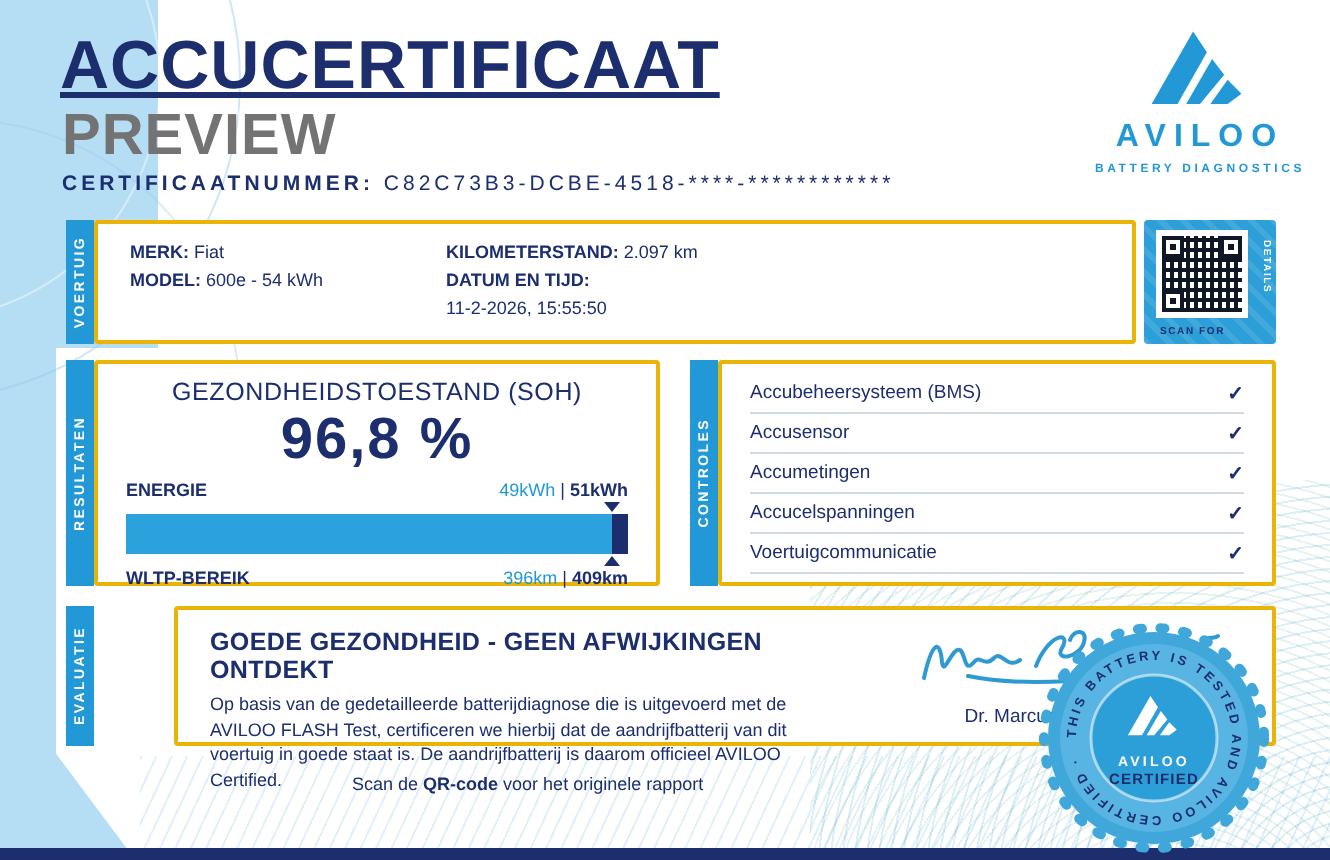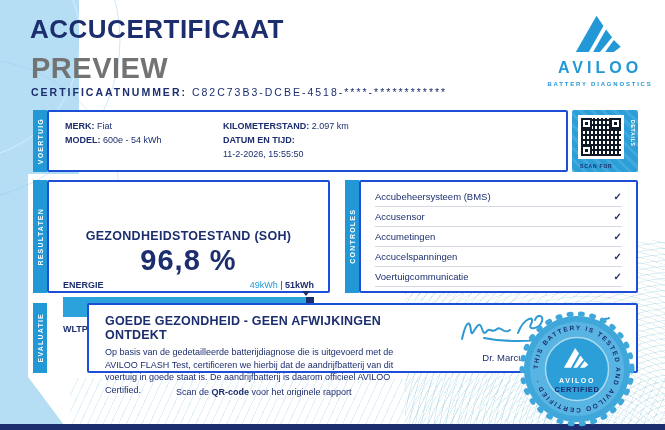--- a/index.html
+++ b/index.html
@@ -14,34 +14,34 @@
   .decor-bottom-bar  { position:absolute; left:0; bottom:0; width:665px; height:6px; background:#1c2e6e; }
   .decor-arcs-tl     { position:absolute; left:0; top:0; pointer-events:none; }
   .decor-lines-bottom{ position:absolute; left:70px; bottom:6px; width:595px; height:46px; pointer-events:none;
                        background:repeating-linear-gradient(115deg, rgba(150,200,235,.28) 0 1px, transparent 1px 7px); }
   .decor-guilloche-br{ position:absolute; right:0; bottom:0; width:260px; height:190px; pointer-events:none; opacity:.8;
                        background:
                         repeating-radial-gradient(circle at 105% 115%, rgba(60,160,210,.22) 0 1px, transparent 1px 6px),
                         repeating-radial-gradient(circle at 70% 130%, rgba(110,185,150,.20) 0 1px, transparent 1px 5px); }
 
   
-  .title    { position:absolute; left:30px; top:14px; font-size:26px; font-weight:bold; letter-spacing:.5px; color:#1c2e6e; }
+  .title    { position:absolute; left:30px; top:14px; font-size:34px; font-weight:bold; letter-spacing:.5px; color:#1c2e6e;text-decoration:underline; }
   .subtitle { position:absolute; left:31px; top:52px; font-size:29px; font-weight:bold; letter-spacing:.5px; color:#737373; }
   .certline { position:absolute; left:31px; top:86px; font-size:10.5px; letter-spacing:2px; color:#1c2e6e; white-space:nowrap; }
   .certline b { font-weight:bold; }
 
   .logo { position:absolute; left:540px; top:14px; width:120px; text-align:center; }
   .logo-word   { font-size:16px; font-weight:bold; letter-spacing:4px; color:#2398d6; margin-top:3px; }
   .logo-tag    { font-size:6px;  font-weight:bold; letter-spacing:1.8px; color:#2398d6; margin-top:4px; }
 
   
   .section { position:absolute; display:flex; align-items:stretch; }
   .tab  { width:14px; background:#2398d6; display:flex; align-items:center; justify-content:center; }
   .tab span { writing-mode:vertical-rl; transform:rotate(180deg); color:#fff; font-size:7px; font-weight:bold; letter-spacing:1.2px; }
-  .card { flex:1; background:#fff; border:2px solid #1d4ed8; border-radius:2px; position:relative; }
+  .card { flex:1; background:#fff; border:2px solid #eab308; border-radius:2px; position:relative; }
 
   
   #sec-voertuig { left:33px; top:110px; width:535px; height:62px; }
   .v-cols { display:flex; padding:9px 0 0 16px; font-size:9px; }
   .v-col1 { width:158px; } .v-col2 { width:168px; } .v-col3 { flex:1; }
   .v-line { margin-bottom:4px; white-space:nowrap; }
   .v-line b { font-weight:bold; }
 
   
   .qr-tile { position:absolute; left:572px; top:110px; width:66px; height:62px; background:#2d9fd8; border-radius:2px;
@@ -54,21 +54,21 @@
                repeating-linear-gradient(45deg, #ffffff 0 1px, transparent 1px 6px); }
   .qr-finder { position:absolute; width:11px; height:11px; border:2px solid #101826; background:#fff; }
   .qr-finder::after { content:""; position:absolute; left:2px; top:2px; width:3px; height:3px; background:#101826; }
   .qr-f-tl { left:0; top:0; } .qr-f-tr { right:0; top:0; } .qr-f-bl { left:0; bottom:0; }
   .qr-scanfor { position:absolute; left:8px; bottom:3px; font-size:5px; font-weight:bold; letter-spacing:.8px; color:#1c2e6e; }
   .qr-details { position:absolute; right:2px; top:10px; writing-mode:vertical-rl; font-size:5px; font-weight:bold; letter-spacing:.8px; color:#fff; }
 
   
   #sec-resultaten { left:33px; top:180px; width:297px; height:113px; }
   .res-body { padding:7px 14px 0; text-align:center; }
-  .soh-title { font-size:12.5px; font-weight:bold; letter-spacing:.3px;margin-top:40px; }
+  .soh-title { font-size:12.5px; font-weight:normal; letter-spacing:.3px; }
   .soh-value { font-size:29px; font-weight:bold; letter-spacing:1px; margin-top:1px; }
   .gauge { margin-top:3px; text-align:center; }
   .gauge-row { display:flex; justify-content:space-between; font-size:9px; align-items:baseline; }
   .gauge-row .lbl { font-weight:bold; }
   .gauge-row .val b { font-weight:bold; }
   .gauge-row .cur { color:#2398d6; }
   .bar-wrap { position:relative; margin:7px 0; }
   .bar { height:20px; background:#1c2e6e; position:relative; overflow:hidden; }
   .bar-fill { position:absolute; left:0; top:0; bottom:0; background:#2ba2dc; }
   .marker { position:absolute; width:0; height:0; border-left:4px solid transparent; border-right:4px solid transparent; transform:translateX(-50%); }

